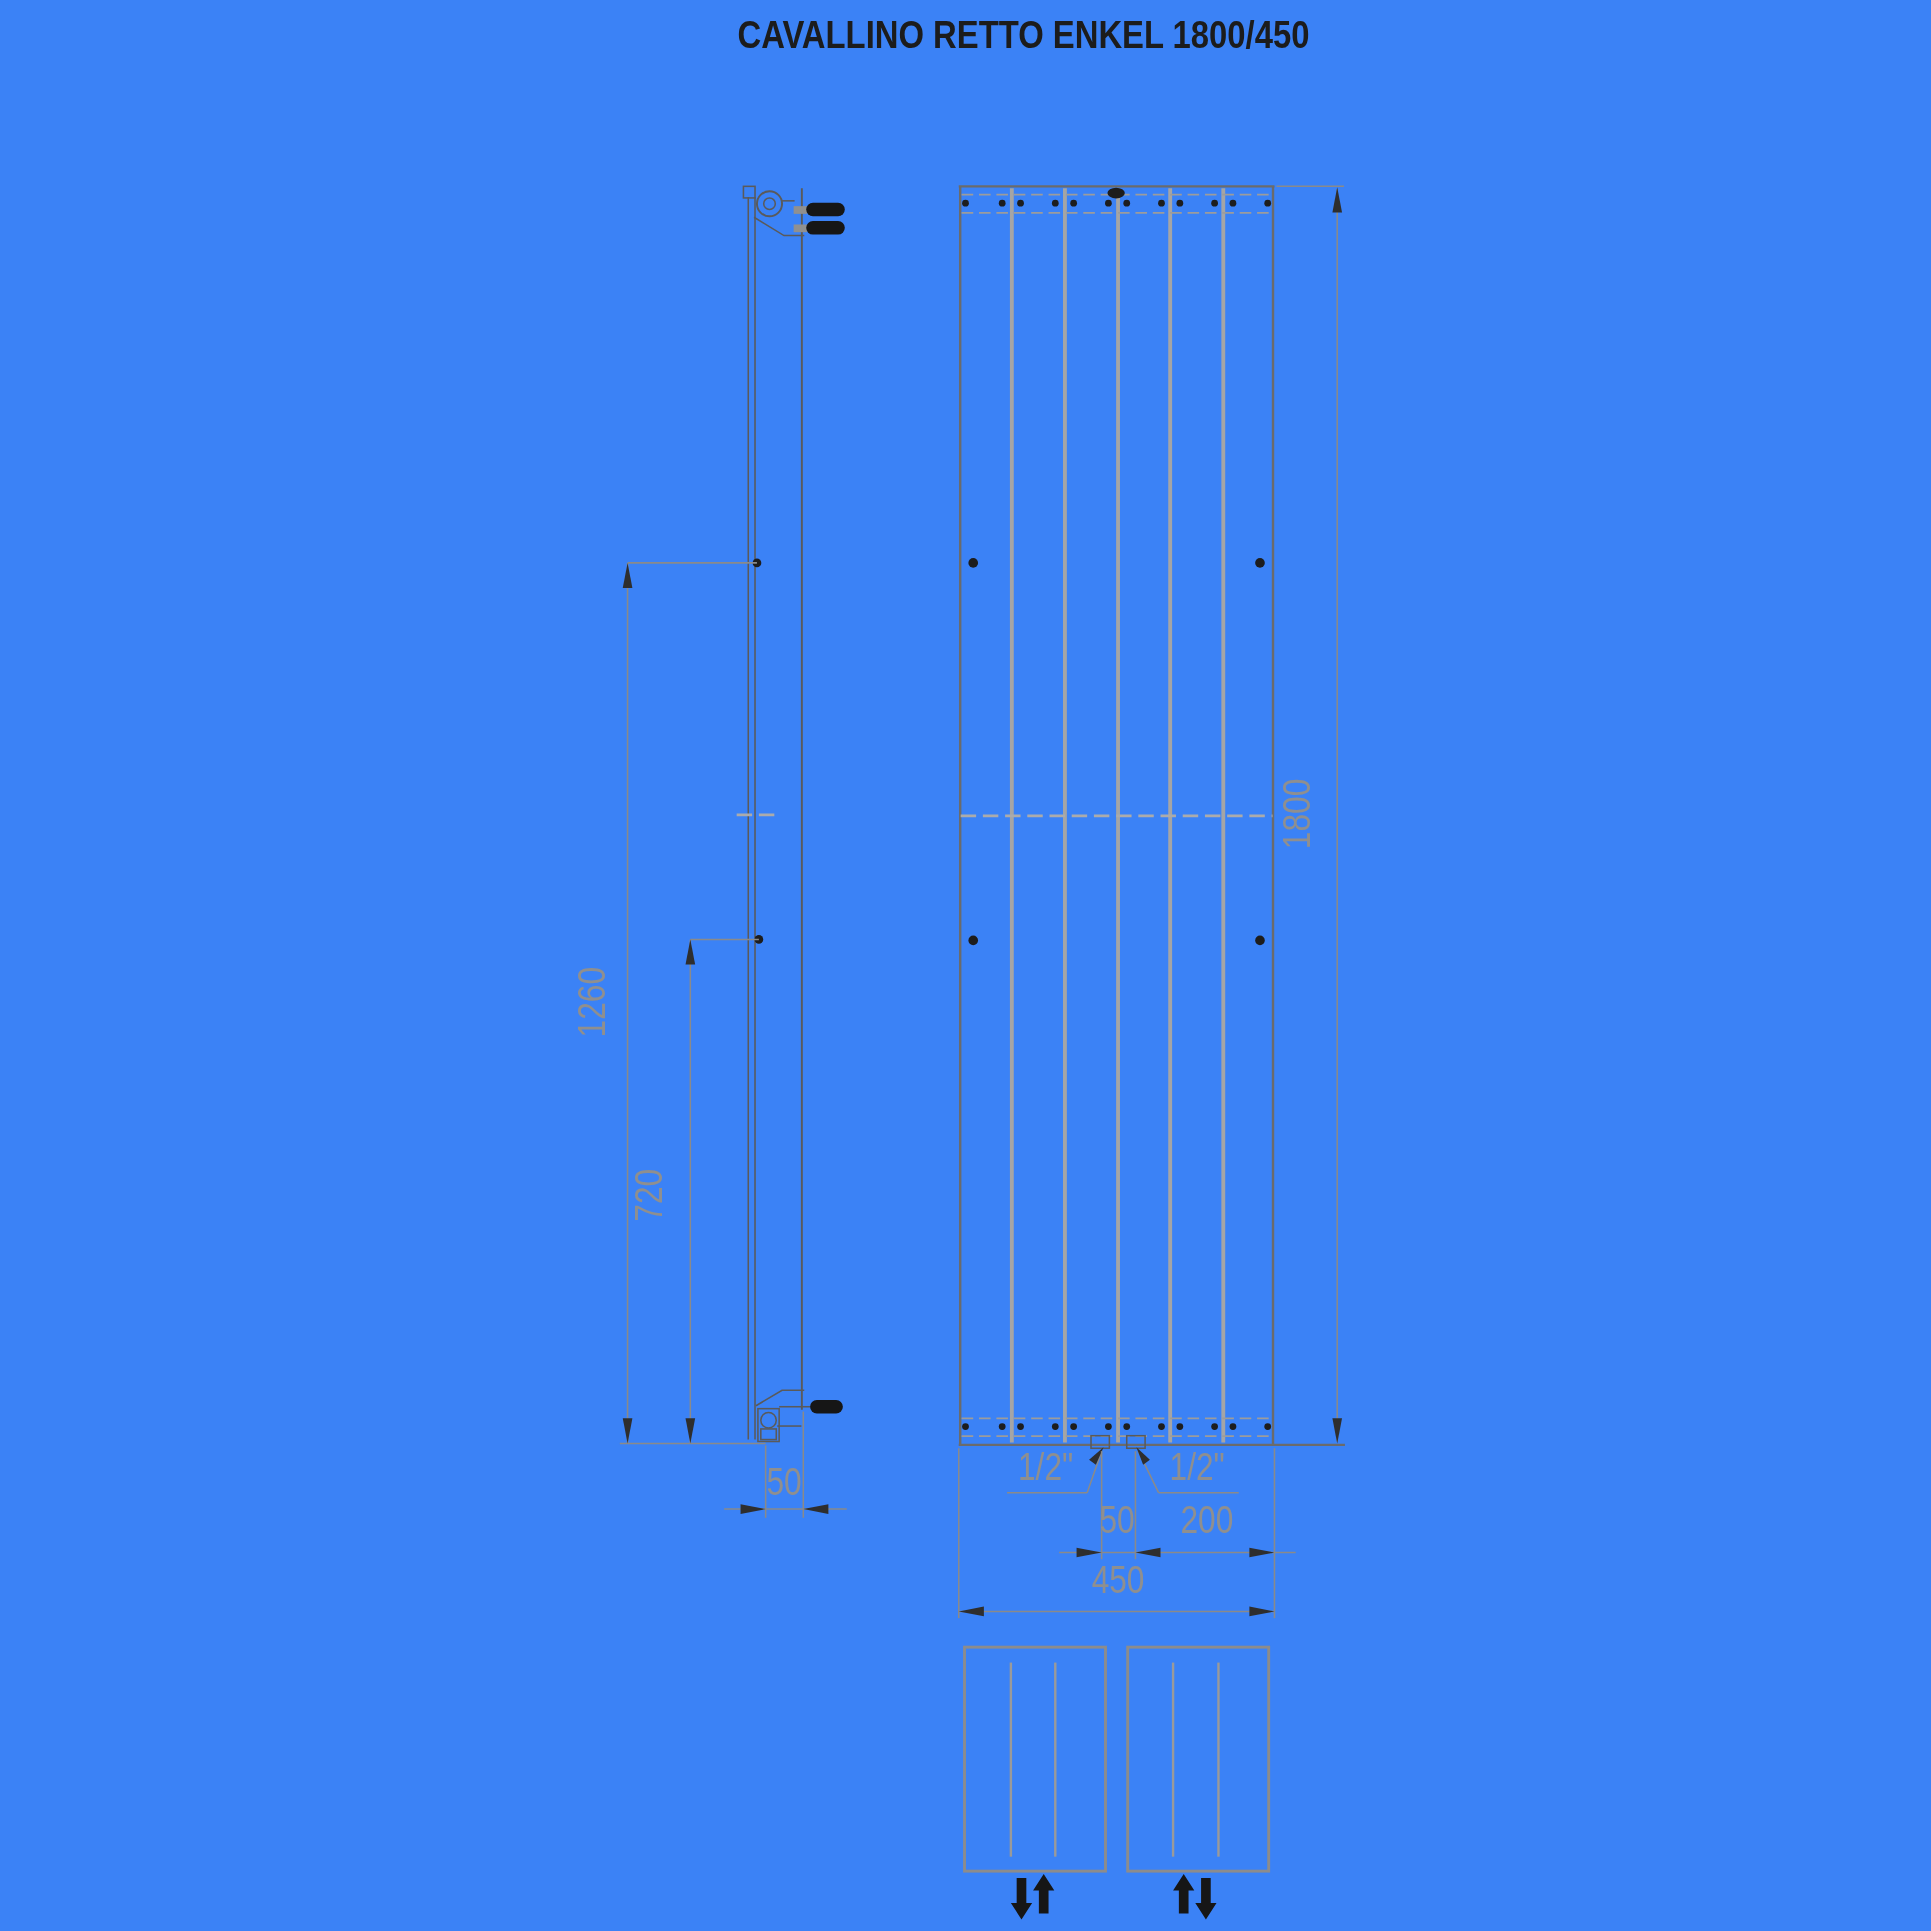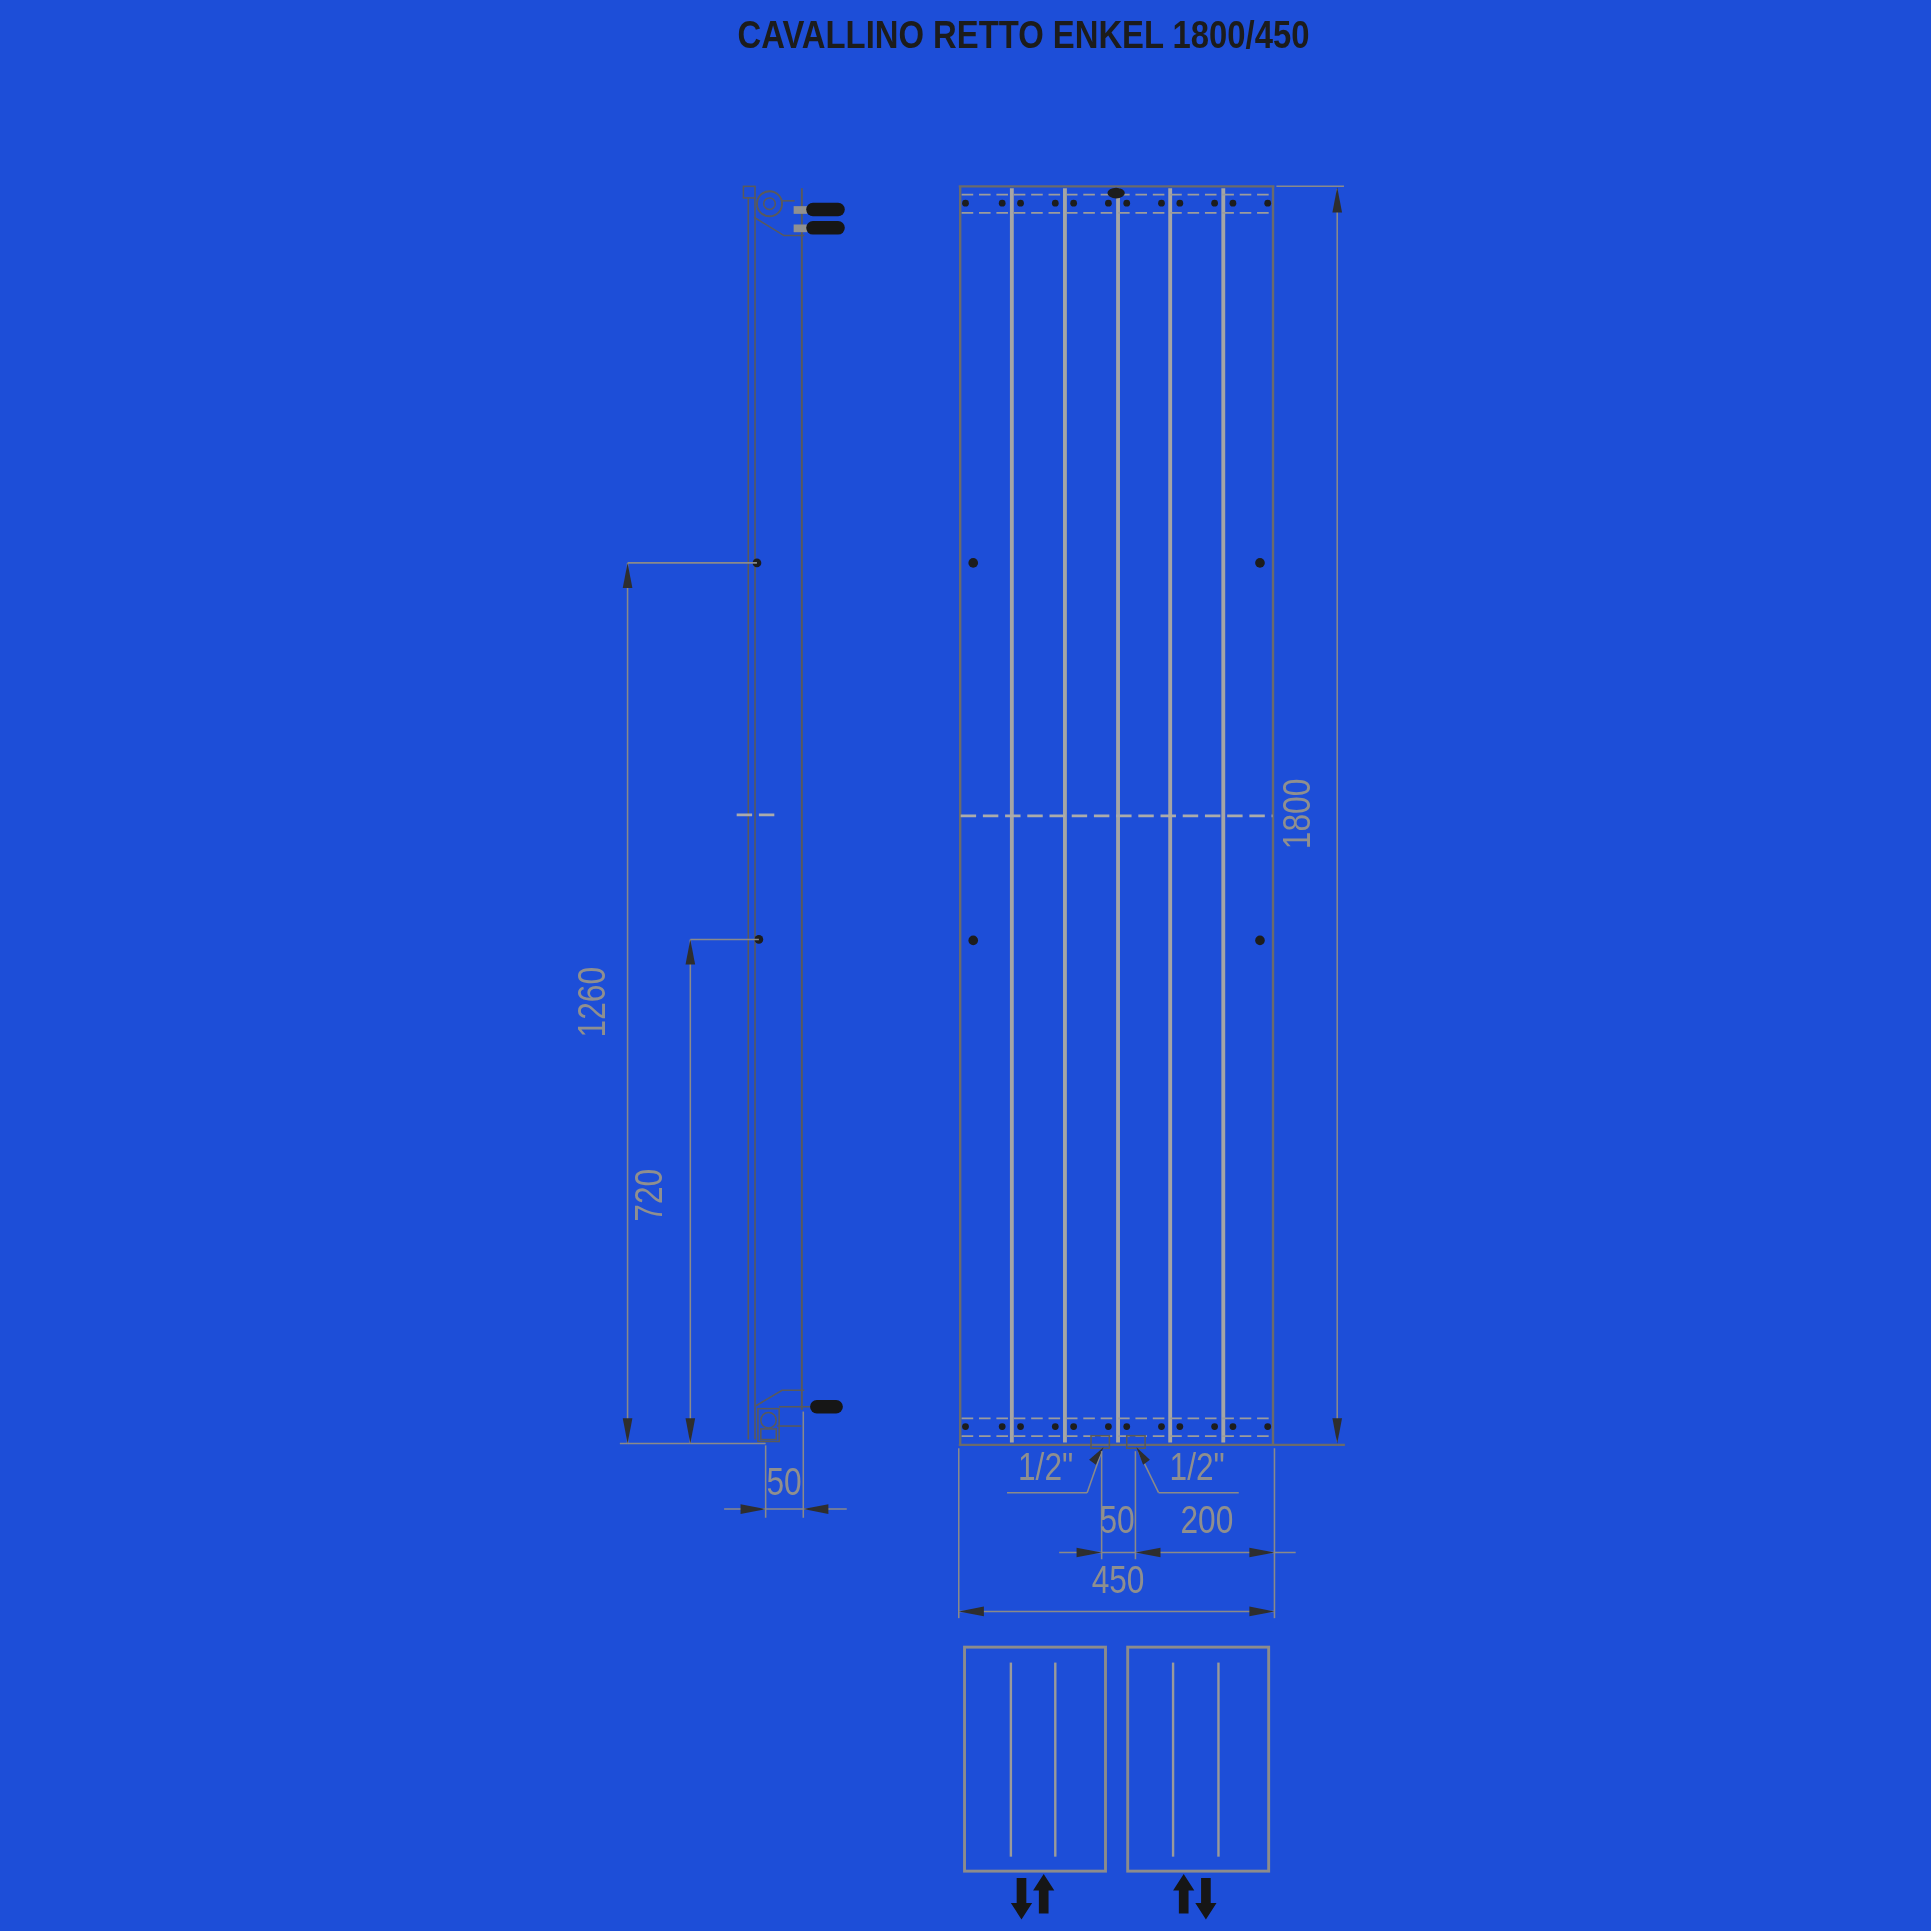--- a/index.html
+++ b/index.html
@@ -1,16 +1,16 @@
 <!DOCTYPE html>
 <html><head>
 <meta charset="utf-8">
 <style>
   html,body{margin:0;padding:0;background:#f4f4f4;}
-  .page{width:1931px;height:1931px;position:relative;background:#1d4ed8;overflow:hidden;}
+  .page{width:1931px;height:1931px;position:relative;background:#3b82f6;overflow:hidden;}
   svg{display:block;}
   text{font-family:"Liberation Sans", sans-serif;}
   .dimtxt{fill:#8f8f8f;font-size:41px;font-weight:400;}
   .titletxt{fill:#1c1c1c;font-size:40px;font-weight:700;}
   .thin{stroke:#8a8a8a;stroke-width:1.6;fill:none;}
   .draw{stroke:#5a5a5a;stroke-width:2;fill:none;}
   .draw15{stroke:#5a5a5a;stroke-width:1.6;fill:none;}
   .panel{stroke:#a5a5a5;stroke-width:4;fill:none;}
   .edge{stroke:#6b6b6b;stroke-width:2.5;fill:none;}
   .dash{stroke:#9c9c9c;stroke-width:1.8;fill:none;stroke-dasharray:12 6;}

